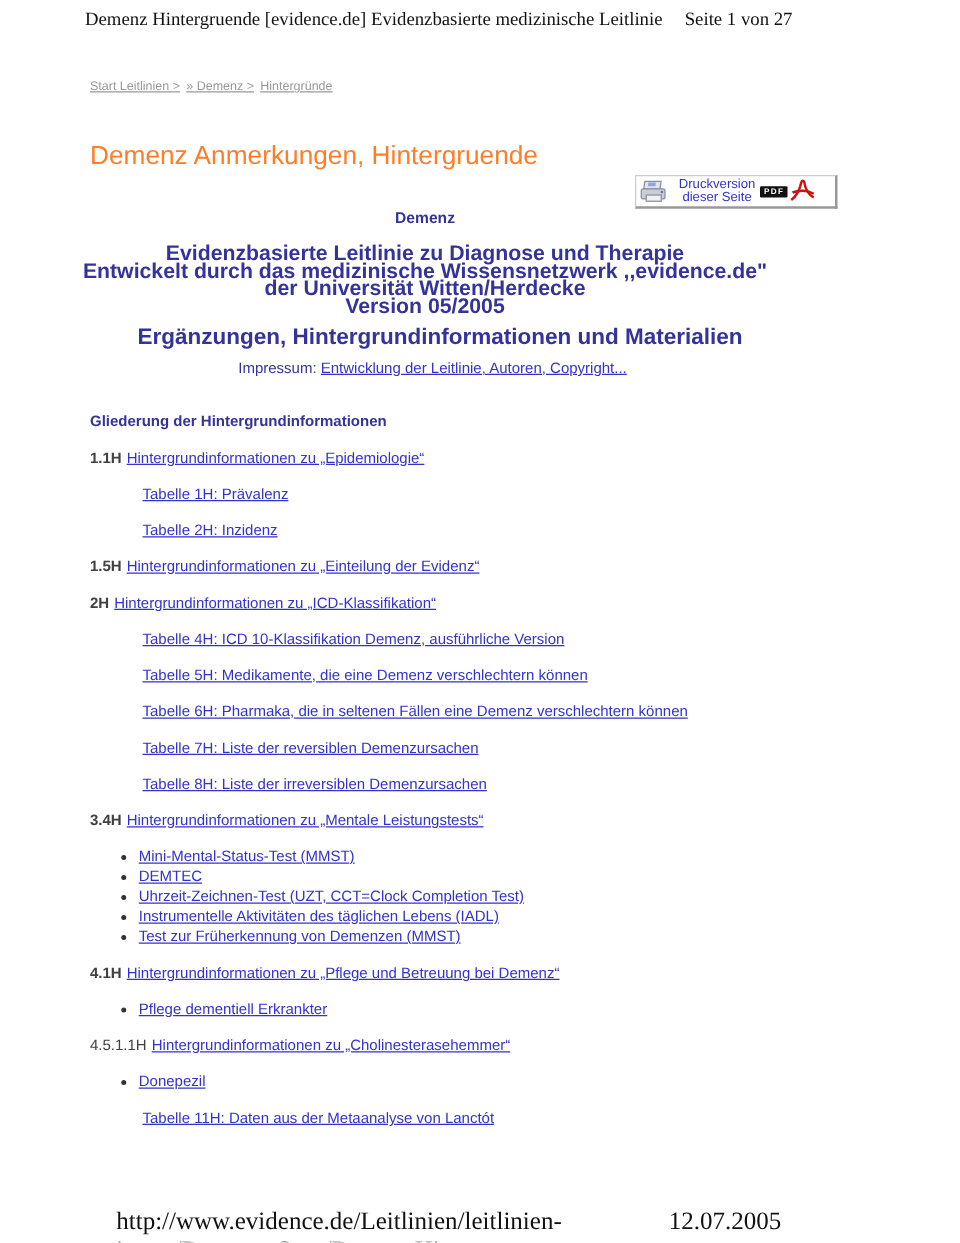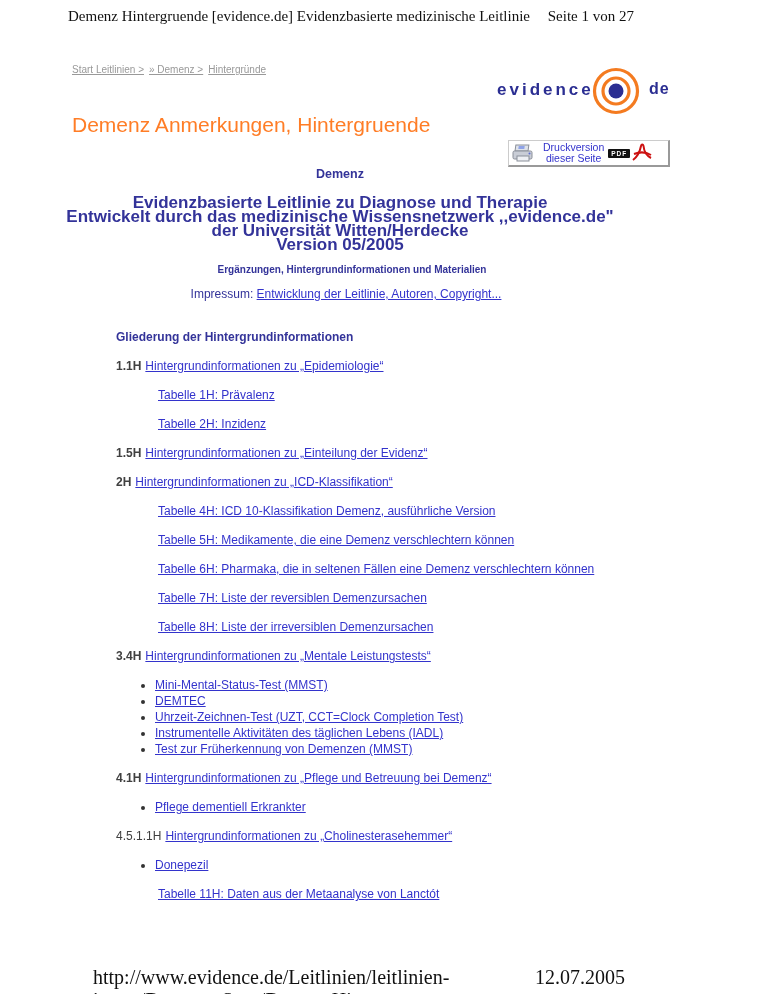--- a/index.html
+++ b/index.html
@@ -28,54 +28,45 @@
     display:flex;align-items:center;padding:1px 2px;box-sizing:border-box;cursor:pointer;}
   .printbox .plabel{color:#3333cc;font-size:10.5px;line-height:11px;text-align:center;
     white-space:pre-line;margin-left:8px;}
   .pdfbadge{background:#111;color:#fff;font-size:6.5px;font-weight:bold;letter-spacing:1px;
     padding:1px 3px;margin-left:4px;border-radius:1px;}
   
   .content{position:absolute;top:168px;left:0;right:0;color:#333399;}
   .center{text-align:center;}
   .intro-title{font-weight:bold;font-size:12.5px;line-height:13px;margin:0 0 15px;}
   .intro-lines{font-weight:bold;font-size:17px;line-height:14px;white-space:pre-line;margin:0 17px 11px;}
-  .intro-sub{font-weight:bold;font-size:10px;line-height:13px;margin:0 0 12px;padding-left:24px;}
+  .intro-sub{font-weight:bold;font-size:18px;line-height:13px;margin:0 0 12px;padding-left:24px;}
   .impressum{font-size:12px;line-height:13px;margin:0;padding-left:12px;}
   a.lnk{color:#3333cc;text-decoration:underline;}
   
-  .toc{padding-left:116px;margin-top:30px;}
+  .toc{padding-left:72px;margin-top:30px;}
   .toc p{font-size:12px;line-height:13px;margin:0 0 16px;}
   .toc .heading{font-weight:bold;color:#333399;}
   .toc .num{font-weight:bold;color:#404040;margin-right:4px;}
   .toc .num.plain{font-weight:normal;}
   .toc .t-row{margin-left:42px;}
   .toc ul{margin:0 0 16px 0;padding-left:39px;list-style:disc;color:#333;}
   .toc li{font-size:12px;line-height:13px;margin:0 0 3px;}
 </style>
 </head>
 <body>
 
 <div class="sheet">
 
   <div class="print-header">
     <span>Demenz Hintergruende [evidence.de] Evidenzbasierte medizinische Leitlinie</span>
     <span>Seite 1 von 27</span>
   </div>
 
   <div class="breadcrumb"><a href="#">Start Leitlinien &gt;</a><a href="#">» Demenz &gt;</a><a href="#">Hintergründe</a></div>
 
-  <div class="logo">
-    <span class="logo-word">evidence</span>
-    <svg class="logo-rings" width="50" height="50" viewBox="0 0 50 50">
-      <circle cx="25" cy="25" r="21.5" fill="none" stroke="#f47b20" stroke-width="3.2"></circle>
-      <circle cx="25" cy="25" r="13" fill="none" stroke="#f47b20" stroke-width="3.2"></circle>
-      <circle cx="25" cy="25" r="7.5" fill="#2b2e92"></circle>
-    </svg>
-    <span class="logo-tld">de</span>
-  </div>
 
   <div class="title">Demenz Anmerkungen, Hintergruende</div>
 
   <div class="printbox">
     <svg width="24" height="19" viewBox="0 0 24 19">
       <rect x="5" y="1" width="13" height="6" fill="#dfe3ea" stroke="#8a8f99" stroke-width="1" transform="skewX(-8)"></rect>
       <rect x="2" y="7" width="19" height="8" rx="1.5" fill="#c9cdd6" stroke="#8a8f99" stroke-width="1"></rect>
       <rect x="6" y="12" width="12" height="5" fill="#eef0f4" stroke="#8a8f99" stroke-width="1"></rect>
       <circle cx="18.5" cy="9.5" r="1" fill="#5a6bd0"></circle>
       <rect x="8" y="2" width="6" height="3" fill="#8fa3e8" transform="skewX(-8)"></rect>

